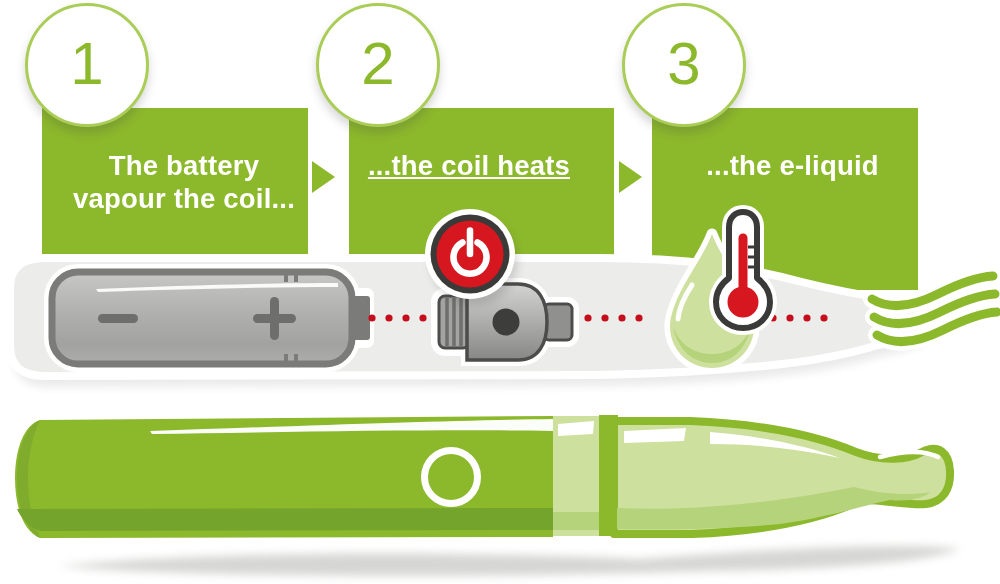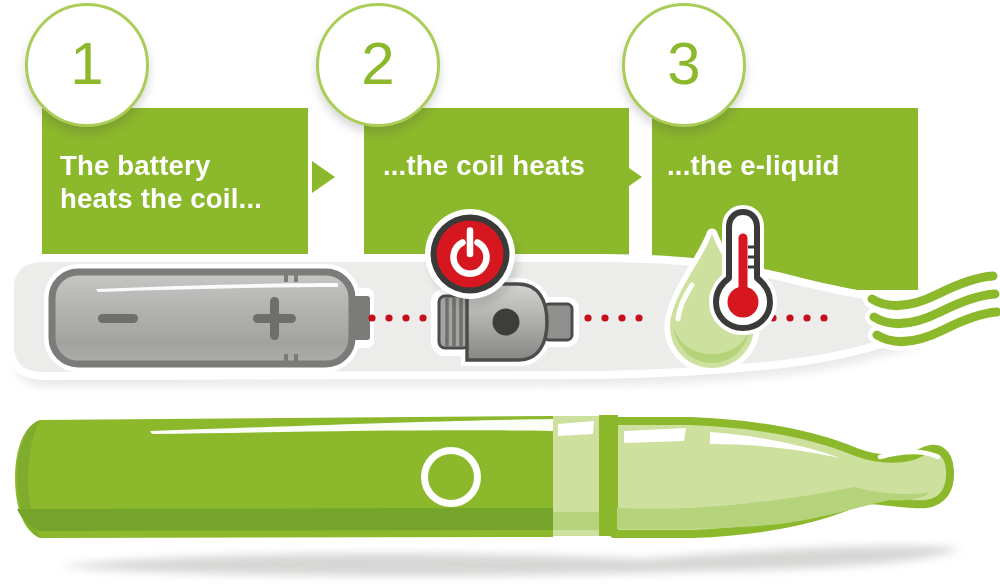--- a/index.html
+++ b/index.html
@@ -13,24 +13,24 @@
     display:flex;align-items:center;justify-content:center;
     box-shadow:0 6px 10px rgba(70,70,70,.22);
     z-index:4;
   }
   .step-number{
     color:#8cb82c;font-size:60px;font-weight:400;line-height:1;margin-top:-2px;
   }
   .circle-1{left:25px;} .circle-2{left:316px;} .circle-3{left:622px;}
   .step-box{
     position:absolute;top:108px;height:182px;background:#8cb82c;z-index:1;
-    box-sizing:border-box;color:#fff;
+    box-sizing:border-box;color:#fff;text-align:center;
   }
   .box-1{left:42px;width:266px;padding:41px 0 0 18px;}
-  .box-2{left:364px;width:265px;padding:41px 44px 0 0;text-align:right;}
+  .box-2{left:349px;width:265px;padding:41px 44px 0 0;text-align:right;text-decoration:underline;}
   .box-3{left:652px;width:266px;padding:41px 0 0 15px;}
   .box-line{
     display:block;font-size:27.5px;line-height:33px;font-weight:600;letter-spacing:.2px;
   }
   .arrow{
     position:absolute;top:161px;width:0;height:0;z-index:2;
     border-top:16px solid transparent;border-bottom:16px solid transparent;
     border-left:23px solid #8cb82c;
   }
   .arrow-1{left:312px;} .arrow-2{left:619px;}
@@ -46,21 +46,21 @@
   </div>
   <div class="step-circle circle-2">
     <span class="step-number">2</span>
   </div>
   <div class="step-circle circle-3">
     <span class="step-number">3</span>
   </div>
 
   <div class="step-box box-1">
     <span class="box-line">The battery</span>
-    <span class="box-line">heats the coil...</span>
+    <span class="box-line">vapour the coil...</span>
   </div>
   <div class="step-box box-2">
     <span class="box-line">...the coil heats</span>
   </div>
   <div class="step-box box-3">
     <span class="box-line">...the e-liquid</span>
   </div>
 
   <div class="arrow arrow-1"></div>
   <div class="arrow arrow-2"></div>

